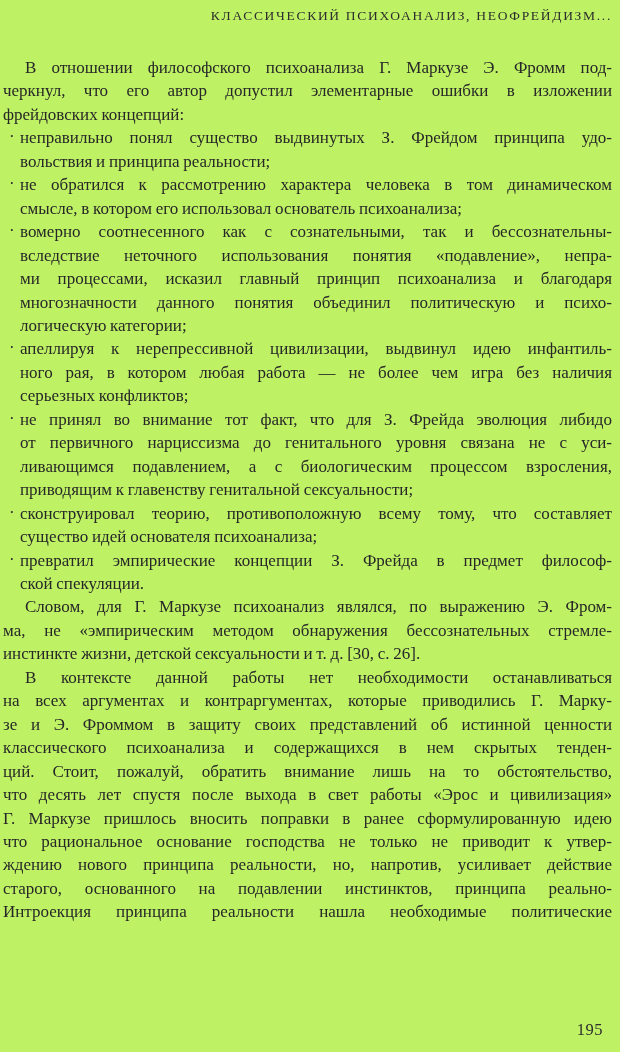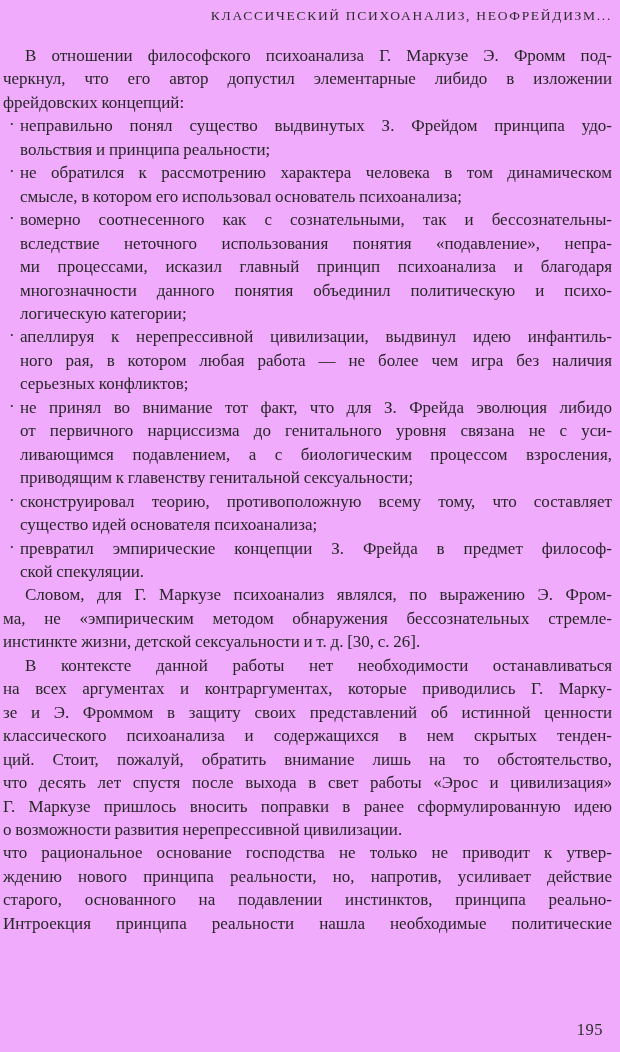--- a/index.html
+++ b/index.html
@@ -21,21 +21,21 @@
   }
   .running-head {
     text-align: right;
     font-size: 13.5px;
     line-height: 16px;
     letter-spacing: 1.7px;
     color: #2d2d2d;
     white-space: nowrap;
   }
   .text-column {
-    margin-top: 20px;
+    margin-top: 32px;
   }
   .block {
     margin: 0;
   }
   .line {
     font-size: 17px;
     line-height: 23.45px;
     text-align: justify;
     text-align-last: justify;
     word-spacing: -0.5px;
@@ -65,26 +65,26 @@
     bottom: 12px;
     font-size: 16.5px;
     letter-spacing: 0.5px;
     color: #2d2d2d;
     text-align: center;
   }
 </style>
 </head>
 <body style="background: rgb(251, 251, 249);">
 
-<div class="page" style="background: #f0abfc; color: rgb(39, 39, 39);">
+<div class="page" style="background: #bef264; color: rgb(39, 39, 39);">
   <div class="running-head">КЛАССИЧЕСКИЙ ПСИХОАНАЛИЗ, НЕОФРЕЙДИЗМ...</div>
   <div class="text-column">
       <div class="block paragraph">
         <div class="line indent">В отношении философского психоанализа Г. Маркузе Э. Фромм под-</div>
-        <div class="line">черкнул, что его автор допустил элементарные либидо в изложении</div>
+        <div class="line">черкнул, что его автор допустил элементарные ошибки в изложении</div>
         <div class="line last">фрейдовских концепций:</div>
       </div>
       <div class="block bullet">
         <span class="marker">·</span>
         <div class="line">неправильно понял существо выдвинутых З. Фрейдом принципа удо-</div>
         <div class="line last">вольствия и принципа реальности;</div>
       </div>
       <div class="block bullet">
         <span class="marker">·</span>
         <div class="line">не обратился к рассмотрению характера человека в том динамическом</div>
@@ -127,21 +127,20 @@
         <div class="line last">инстинкте жизни, детской сексуальности и т. д. [30, с. 26].</div>
       </div>
       <div class="block paragraph">
         <div class="line indent">В контексте данной работы нет необходимости останавливаться</div>
         <div class="line">на всех аргументах и контраргументах, которые приводились Г. Марку-</div>
         <div class="line">зе и Э. Фроммом в защиту своих представлений об истинной ценности</div>
         <div class="line">классического психоанализа и содержащихся в нем скрытых тенден-</div>
         <div class="line">ций. Стоит, пожалуй, обратить внимание лишь на то обстоятельство,</div>
         <div class="line">что десять лет спустя после выхода в свет работы «Эрос и цивилизация»</div>
         <div class="line">Г. Маркузе пришлось вносить поправки в ранее сформулированную идею</div>
-        <div class="line last">о возможности развития нерепрессивной цивилизации.</div>
       </div>
       <div class="block paragraph">
         <div class="line">что рациональное основание господства не только не приводит к утвер-</div>
         <div class="line">ждению нового принципа реальности, но, напротив, усиливает действие</div>
         <div class="line">старого, основанного на подавлении инстинктов, принципа реально-</div>
         <div class="line">Интроекция принципа реальности нашла необходимые политические</div>
       </div>
     </div>
   <div class="page-number">195</div>
 </div>

